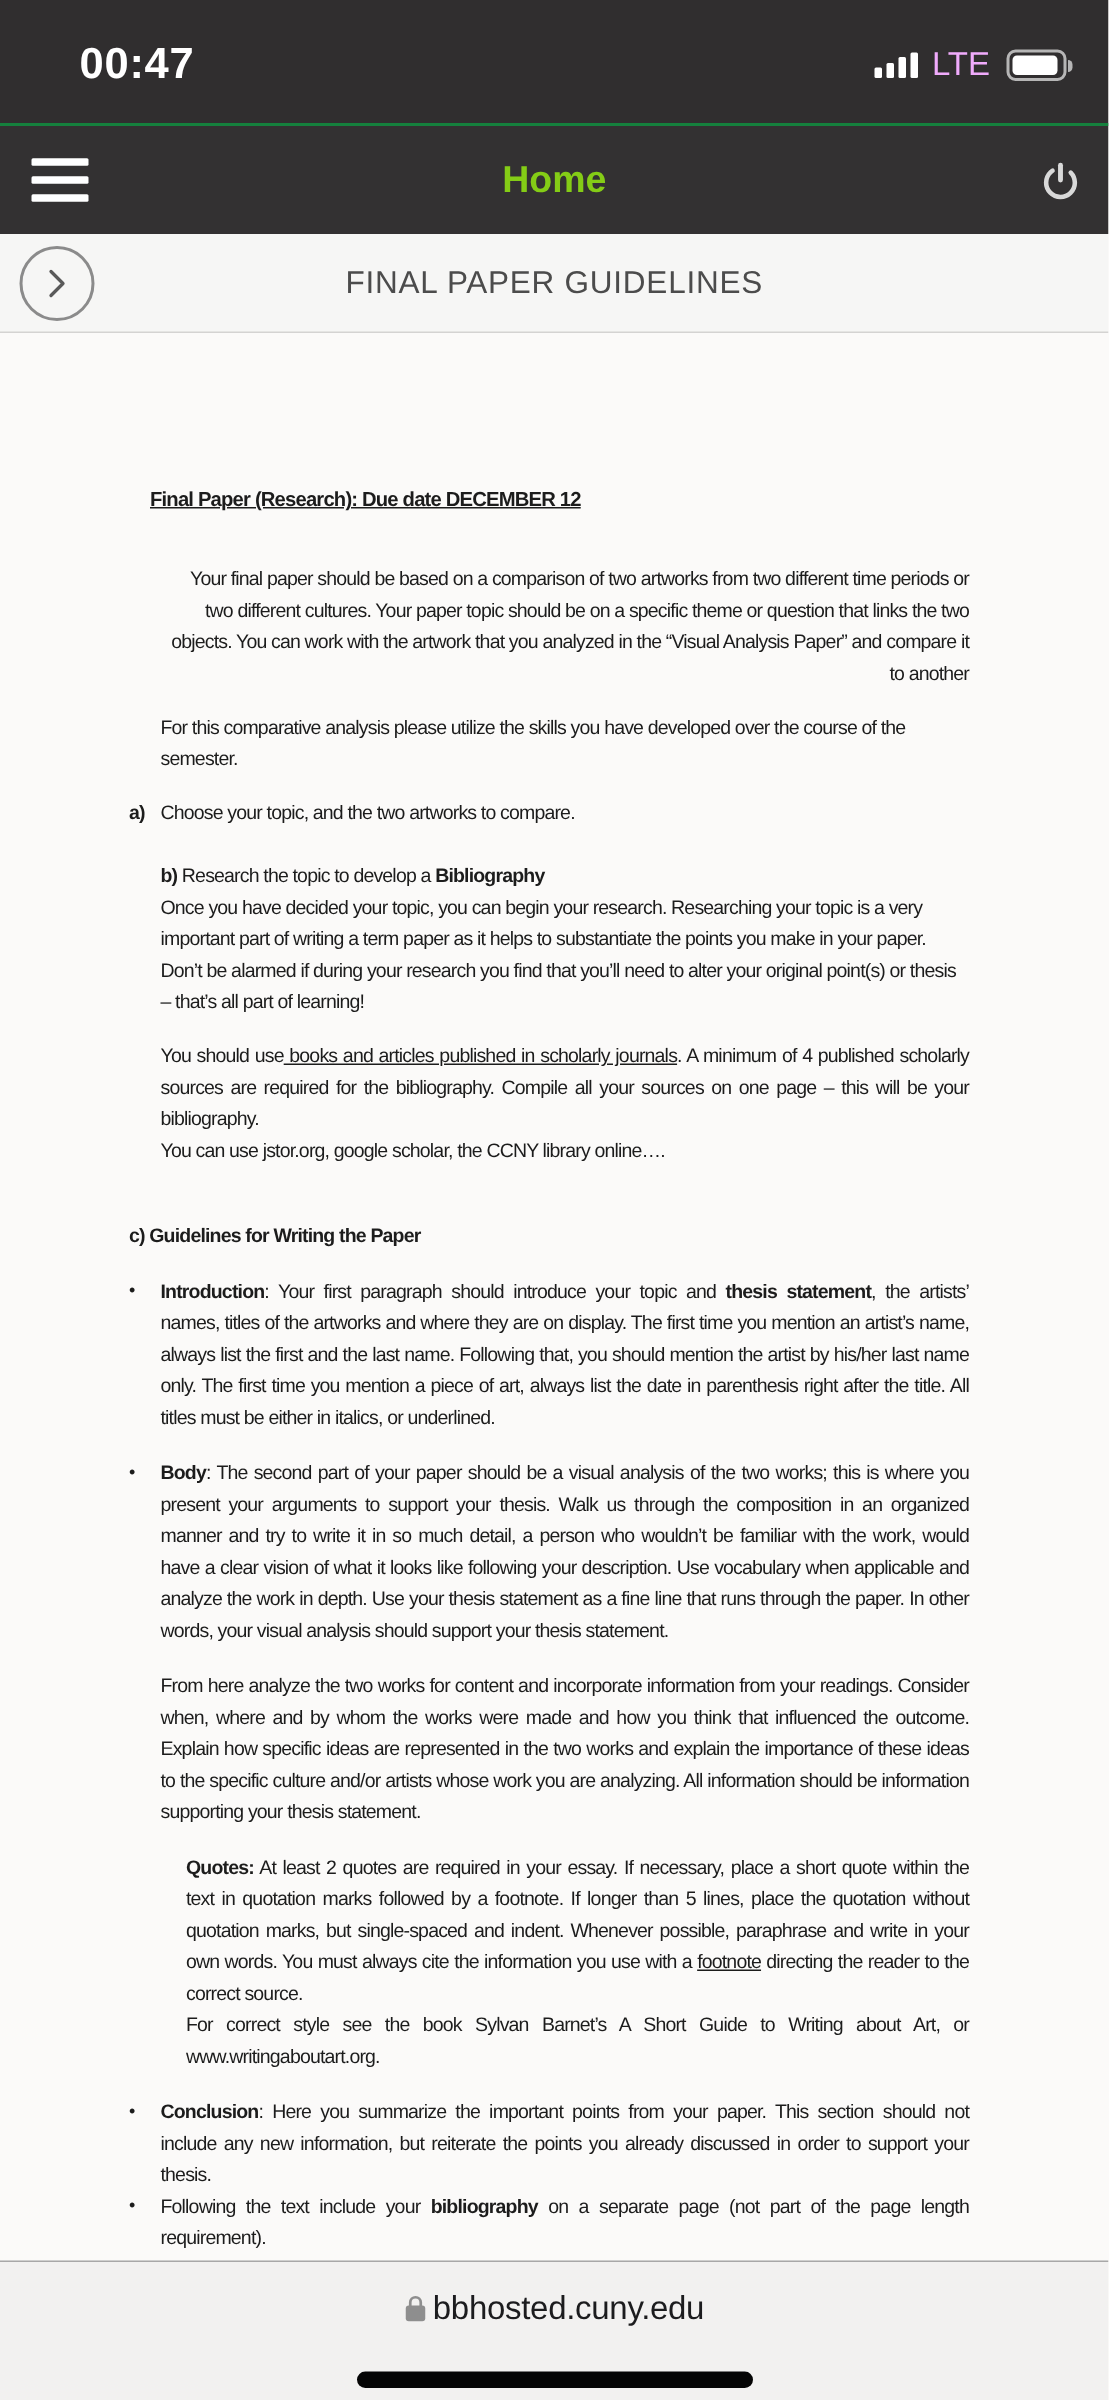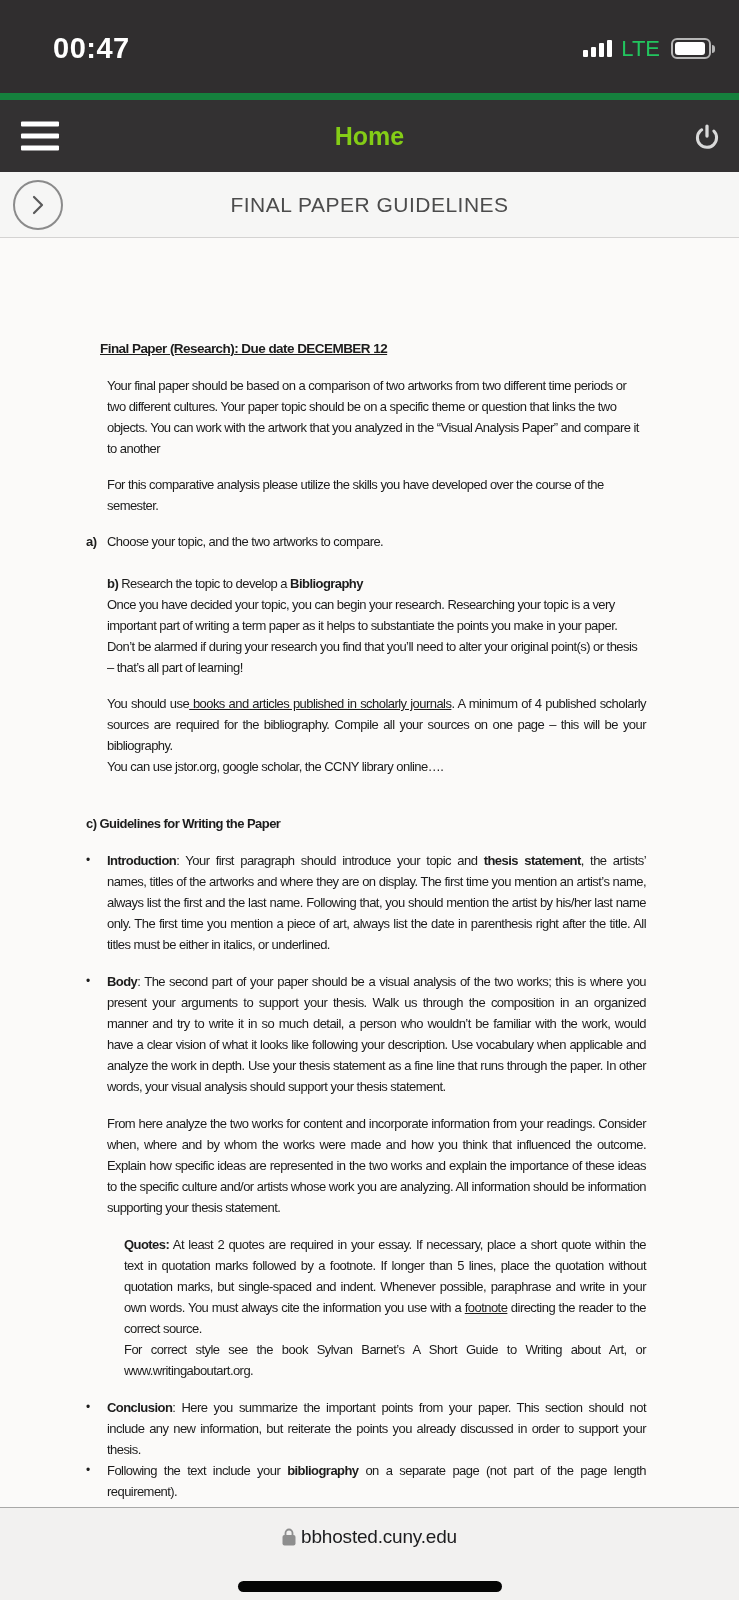--- a/index.html
+++ b/index.html
@@ -6,32 +6,32 @@
   html,body { width:739px; height:1600px; }
   body {
     font-family:"Liberation Sans", sans-serif;
     background:#fbfaf9;
     display:flex; flex-direction:column;
     overflow:hidden;
   }
 
   
   .status-bar {
-    height:100px; background:#302e2f; flex:0 0 auto;
+    height:84px; background:#302e2f; flex:0 0 auto;
     display:flex; align-items:center; justify-content:space-between;
     padding:0 28px 0 53px; color:#fff;
-    border-bottom:7px solid #15803d;
+    border-bottom:2px solid #15803d;
   }
   .time { font-size:29px; font-weight:700; letter-spacing:0.5px; padding-top:4px; }
   .status-right { display:flex; align-items:center; gap:9px; padding-top:4px; }
   .signal { display:flex; align-items:flex-end; gap:3px; height:17px; }
   .signal i { display:block; width:5px; background:#fff; border-radius:1px; }
   .signal i:nth-child(1){height:7px;} .signal i:nth-child(2){height:10px;}
   .signal i:nth-child(3){height:14px;} .signal i:nth-child(4){height:17px;}
-  .lte { font-size:22px; font-weight:400; color:#22c55e; }
+  .lte { font-size:22px; font-weight:400; color:#f0abfc; }
   .battery { position:relative; width:40px; height:21px;
     border:2px solid rgba(255,255,255,0.65); border-radius:6px; margin-left:2px; }
   .battery .level { position:absolute; top:2px; left:2px; bottom:2px; width:30px;
     background:#fff; border-radius:3px; }
   .battery .nub { position:absolute; right:-6px; top:5px; width:3px; height:8px;
     background:rgba(255,255,255,0.65); border-radius:0 3px 3px 0; }
 
   
   .nav-bar {
     height:72px; background:#333132; flex:0 0 auto; position:relative;
@@ -82,21 +82,21 @@
   
   .browser-bar {
     height:93px; flex:0 0 auto; background:#f2f1f0;
     border-top:1px solid #a8a8a8; position:relative;
   }
   .url-row {
     display:flex; align-items:center; justify-content:center; gap:5px;
     padding-top:18px;
   }
   .lock { line-height:0; }
-  .url { font-size:19px; color:#1c1c1e; letter-spacing:-0.2px; }
+  .url { font-size:22px; color:#1c1c1e; letter-spacing:-0.2px; }
   .home-indicator {
     position:absolute; left:50%; bottom:8px; transform:translateX(-50%);
     width:264px; height:11px; border-radius:6px; background:#050505;
   }
 </style>
 </head>
 <body>
 
 <header class="status-bar">
   <span class="time">00:47</span>
@@ -140,21 +140,21 @@
       </svg>
     </span>
   </button>
   <h1>FINAL PAPER GUIDELINES</h1>
 </div>
 
 <main class="content">
   <div class="doc">
     <div class="doc-heading">Final Paper (Research): Due date DECEMBER 12</div>
     <div>
-        <div class="doc-block" style="margin-top: 16px;">
+        <div class="doc-block" style="margin-top: 32px; text-align: right;">
           <span class="doc-marker "></span>
           <span class="doc-text"><span>Your final paper should be based on a comparison of two artworks from two different time periods or two different cultures. Your paper topic should be on a specific theme or question that links the two objects. You can work with the artwork that you analyzed in the “Visual Analysis Paper” and compare it to another</span></span>
         </div>
         <div class="doc-block" style="">
           <span class="doc-marker "></span>
           <span class="doc-text"><span>For this comparative analysis please utilize the skills you have developed over the course of the semester.</span></span>
         </div>
         <div class="doc-block" style="margin-top: 15px;">
           <span class="doc-marker letter">a)</span>
           <span class="doc-text"><span>Choose your topic, and the two artworks to compare.</span></span>

